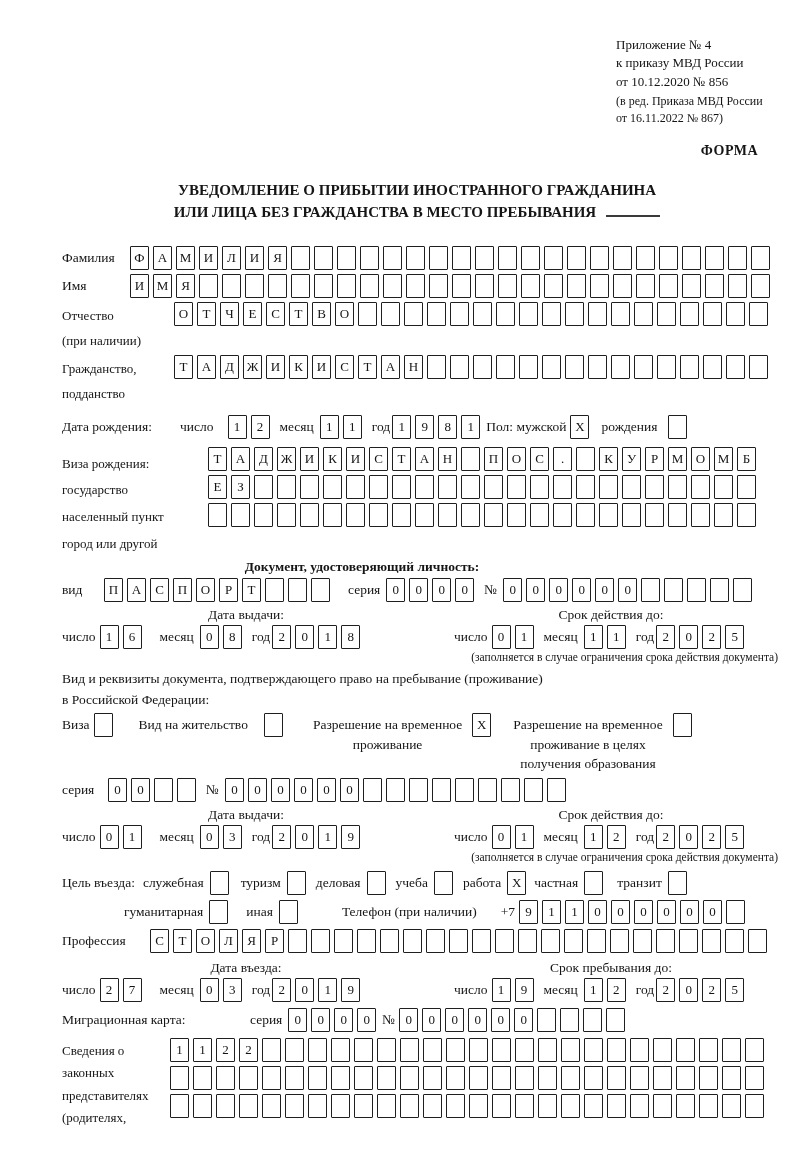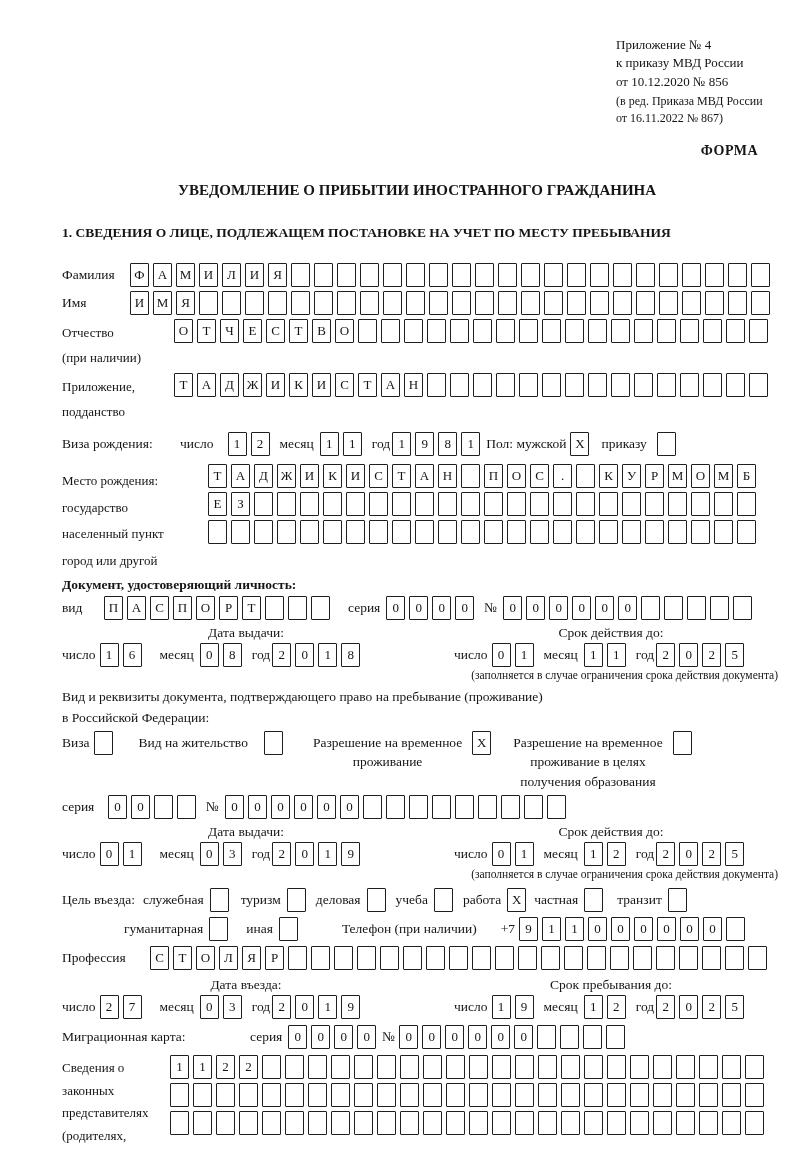--- a/index.html
+++ b/index.html
@@ -29,21 +29,21 @@
   .cells { display:flex; flex:none; }
   .cell {
     width:19px; height:24px; flex:none;
     border:1.5px solid #1f1f1f; border-radius:1px;
     margin-right:4px; display:flex; align-items:center; justify-content:center;
     font-size:13px; background:#fff;
   }
   .col { display:flex; flex-direction:column; }
   .col .cells { margin-bottom:4px; }
   .dlbl { font-size:13.5px; padding-top:4px; margin:0 6px; flex:none; }
-  .center-b { text-align:left; font-weight:bold; font-size:13.5px; }
+  .center-b { text-align:center; font-weight:bold; font-size:13.5px; }
 
   .half-l { width:368px; text-align:center; font-size:13.5px; flex:none; }
   .half-r { flex:1; text-align:center; font-size:13.5px; }
   .dgroup { display:flex; align-items:flex-start; }
   .dgroup-l { width:368px; flex:none; display:flex; align-items:flex-start; }
   .footnote { text-align:right; font-size:11.5px; padding-right:14px; margin-top:2px; }
 
   .opt { display:flex; align-items:flex-start; font-size:13.5px; }
   .opt .txt1 { padding-top:4px; margin-right:6px; }
   .stack { display:flex; flex-direction:column; align-items:center; line-height:1.45; padding-top:2px; margin-right:8px;text-align:center; }
@@ -62,23 +62,25 @@
     <div>к приказу МВД России</div>
     <div>от 10.12.2020 № 856</div>
     <div class="rev">(в ред. Приказа МВД России</div>
     <div class="rev">от 16.11.2022 № 867)</div>
   </div>
 
   <div class="forma">ФОРМА</div>
 
   <div class="title">
     <div>УВЕДОМЛЕНИЕ О ПРИБЫТИИ ИНОСТРАННОГО ГРАЖДАНИНА</div>
-  </div>
-
-  <div class="sect">1. СВЕДЕНИЯ О ЛИЦЕ, ПОДЛЕЖАЩЕМ ПОСТАНОВКЕ НА УЧЕТ ПО МЕСТУ ПРЕБЫВАНИЯ</div>
+    <div>
+      <span>ИЛИ ЛИЦА БЕЗ ГРАЖДАНСТВА В МЕСТО ПРЕБЫВАНИЯ</span><span class="uline"></span>
+    </div>
+  </div>
+
 
   <div class="row" style="margin-top:22px">
     <span class="lbl" style="width:68px">Фамилия</span>
     <span class="cells">
         <span class="cell">Ф</span>
         <span class="cell">А</span>
         <span class="cell">М</span>
         <span class="cell">И</span>
         <span class="cell">Л</span>
         <span class="cell">И</span>
@@ -171,21 +173,21 @@
         <span class="cell"></span>
         <span class="cell"></span>
         <span class="cell"></span>
         <span class="cell"></span>
         <span class="cell"></span>
       </span>
   </div>
 
   <div class="row" style="margin-top:2px">
     <span class="lbl2" style="width:112px">
-      <span>Приложение,</span>
+      <span>Гражданство,</span>
       <span>подданство</span>
     </span>
     <span class="cells">
         <span class="cell">Т</span>
         <span class="cell">А</span>
         <span class="cell">Д</span>
         <span class="cell">Ж</span>
         <span class="cell">И</span>
         <span class="cell">К</span>
         <span class="cell">И</span>
@@ -205,21 +207,21 @@
         <span class="cell"></span>
         <span class="cell"></span>
         <span class="cell"></span>
         <span class="cell"></span>
         <span class="cell"></span>
         <span class="cell"></span>
       </span>
   </div>
 
   <div class="row" style="margin-top:8px">
-    <span class="lbl" style="width:118px">Виза рождения:</span>
+    <span class="lbl" style="width:118px">Дата рождения:</span>
     <span class="dlbl" style="margin-left:0">число</span>
     <span class="cells" style="margin-left:8px">
         <span class="cell">1</span>
         <span class="cell">2</span>
       </span>
     <span class="dlbl">месяц</span>
     <span class="cells">
         <span class="cell">1</span>
         <span class="cell">1</span>
       </span>
@@ -227,29 +229,29 @@
     <span class="cells">
         <span class="cell">1</span>
         <span class="cell">9</span>
         <span class="cell">8</span>
         <span class="cell">1</span>
       </span>
     <span class="dlbl" style="margin-left:2px;margin-right:4px">Пол: мужской</span>
     <span class="cells">
         <span class="cell">X</span>
       </span>
-    <span class="dlbl" style="margin-left:8px;margin-right:10px">приказу</span>
+    <span class="dlbl" style="margin-left:8px;margin-right:10px">рождения</span>
     <span class="cells">
         <span class="cell"></span>
       </span>
   </div>
 
   <div class="row" style="margin-top:8px">
     <span class="lbl2" style="width:146px;line-height:2.05;padding-top:4px">
-      <span>Место рождения:</span>
+      <span>Виза рождения:</span>
       <span>государство</span>
       <span>населенный пункт</span>
       <span>город или другой</span>
     </span>
     <span class="col">
       <span class="cells">
           <span class="cell">Т</span>
           <span class="cell">А</span>
           <span class="cell">Д</span>
           <span class="cell">Ж</span>

